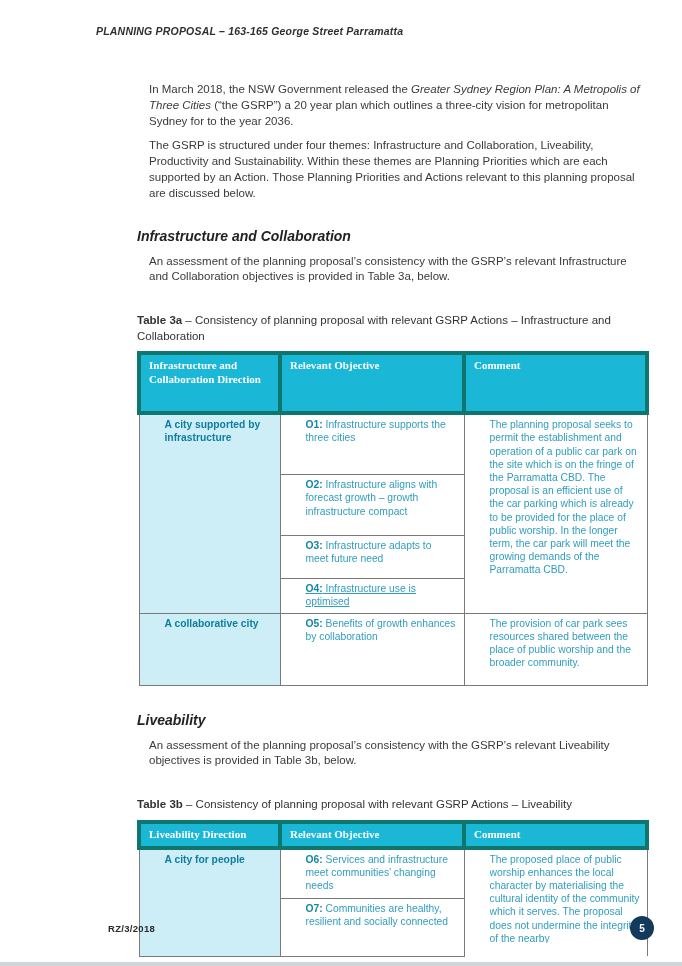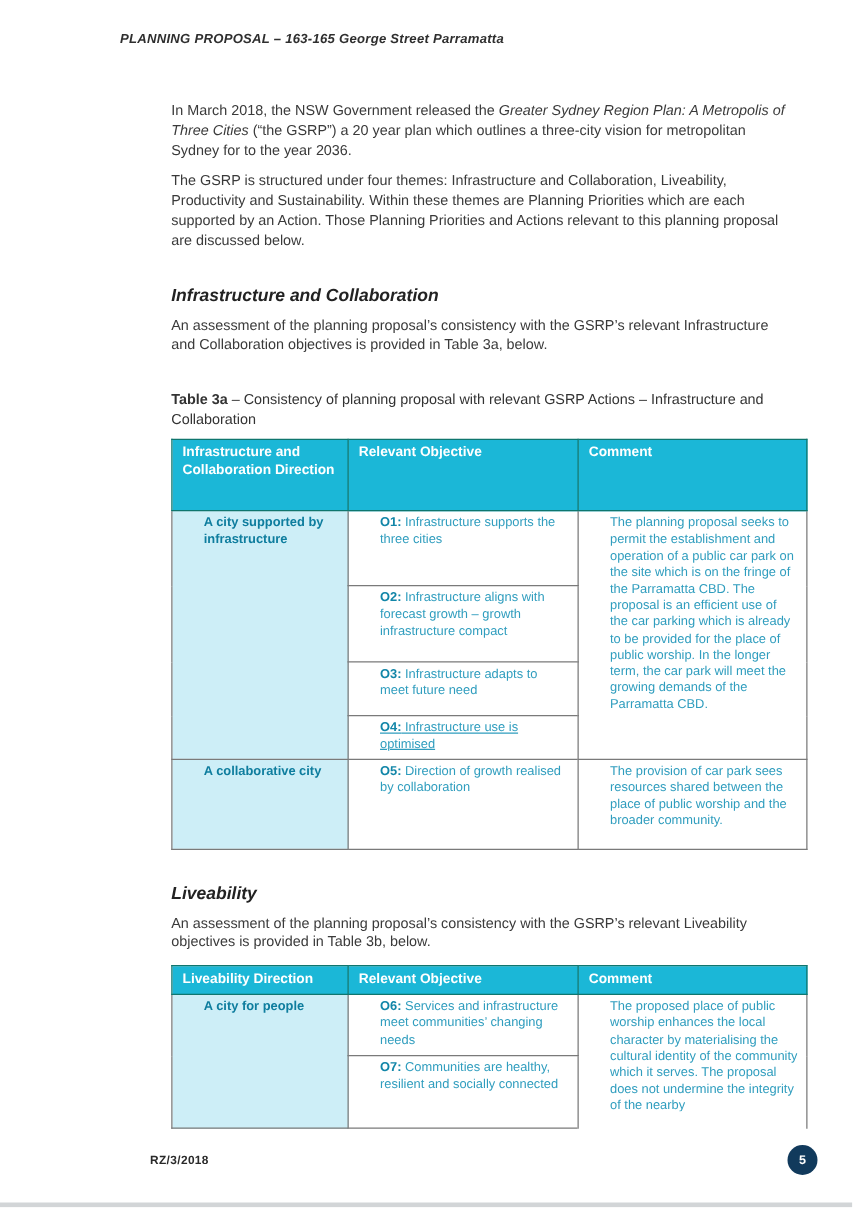--- a/index.html
+++ b/index.html
@@ -5,49 +5,49 @@
   html,body{margin:0;padding:0;background:#ffffff;}
   .page{
     position:relative;width:682px;height:966px;background:#ffffff;overflow:hidden;
     font-family:"Liberation Sans","DejaVu Sans",sans-serif;color:#383838;
   }
   .doc-header{
     position:absolute;top:25px;left:96px;font-size:10.5px;font-style:italic;
     font-weight:bold;color:#2f2f2f;letter-spacing:0.2px;
   }
   .content{position:absolute;top:82px;left:137px;width:510px;}
-  .body-text{font-size:11.5px;line-height:15.8px;width:492px;margin:0 0 9px 0;color:#3a3a3a;}
+  .body-text{font-size:11.5px;line-height:15.8px;width:492px;margin:0 0 9px 12px;color:#3a3a3a;}
   .section-heading{
     font-size:14px;font-weight:bold;font-style:italic;color:#222;
     margin:26px 0 10px 0;
   }
   .table-caption{font-size:11.5px;line-height:15.5px;width:508px;margin:28px 0 7px 0;color:#333;}
   .table-caption strong{font-weight:bold;}
 
   table.gsrp-table{border-collapse:collapse;width:508px;table-layout:fixed;margin:0 0 4px 0;}
   col.col-dir{width:141px;} col.col-obj{width:184px;} col.col-com{width:183px;}
   .gsrp-table th{
     background:#1bb7d7;color:#ffffff;text-align:left;vertical-align:top;
-    padding:4px 8px;font-size:11px;line-height:13.5px;border:1px solid #0f766e;
+    padding:4px 8px;font-size:11px;line-height:13.5px;border:4px solid #0f766e;font-family:Liberation Serif, serif;
   }
   .gsrp-table td{
     border:1px solid #7a7a7a;vertical-align:top;padding:3px 7px 4px 25px;
     font-size:10.3px;line-height:13.2px;
   }
   td.dir{background:#cdeef7;color:#0e7d9e;font-weight:bold;}
   td.obj,td.com{color:#2f9dbe;}
   td.obj .code{font-weight:bold;color:#1286a8;}
   .h-hdr3a{height:48px;} .h-o1{height:52px;} .h-o2{height:53px;margin-top:12px;}
   .h-o3{height:35px;} .h-o4{height:22px;text-decoration:underline;} .h-row2{height:64px;}
   .h-hdr3b{height:14px;} .h-o6{height:41px;} .h-o7{height:50px;}
   td.com-cut{border-bottom:none;}
   .com-clip{height:90px;overflow:hidden;}
 
   .footer-ref{
-    position:absolute;left:104px;top:923px;font-size:9.5px;font-weight:bold;
+    position:absolute;left:92px;top:923px;font-size:9.5px;font-weight:bold;
     color:#2a2a2a;letter-spacing:0.3px;padding-left:16px;
   }
   .page-badge{
     position:absolute;left:630px;top:916px;width:24px;height:24px;border-radius:50%;
     background:#113a5c;color:#ffffff;font-size:10px;font-weight:bold;
     display:flex;align-items:center;justify-content:center;
   }
   .bottom-bar{position:absolute;left:0;bottom:0;width:682px;height:4px;background:#d2d5d7;}
 </style>
 </head>
@@ -91,29 +91,30 @@
           <td class="obj h-o2"><span class="code">O2:</span><span> Infrastructure aligns with forecast growth – growth infrastructure compact</span></td>
         </tr>
         <tr>
           <td class="obj h-o3"><span class="code">O3:</span><span> Infrastructure adapts to meet future need</span></td>
         </tr>
         <tr>
           <td class="obj h-o4"><span class="code">O4:</span><span> Infrastructure use is optimised</span></td>
         </tr>
         <tr>
           <td class="dir h-row2">A collaborative city</td>
-          <td class="obj"><span class="code">O5:</span><span> Direction of growth realised by collaboration</span></td>
+          <td class="obj"><span class="code">O5:</span><span> Benefits of growth enhances by collaboration</span></td>
           <td class="com">The provision of car park sees resources shared between the place of public worship and the broader community.</td>
         </tr>
       </tbody>
     </table>
 
     <h3 class="section-heading">Liveability</h3>
     <p class="body-text">An assessment of the planning proposal’s consistency with the GSRP’s relevant Liveability objectives is provided in Table 3b, below.</p>
 
+    <p class="table-caption"><strong>Table 3b</strong><span> –  Consistency of planning proposal with relevant GSRP Actions – Liveability</span></p>
 
     <table class="gsrp-table">
       <colgroup>
           <col class="col-dir">
           <col class="col-obj">
           <col class="col-com">
         </colgroup>
       <thead>
         <tr>
           <th class="h-hdr3b">Liveability Direction</th>

